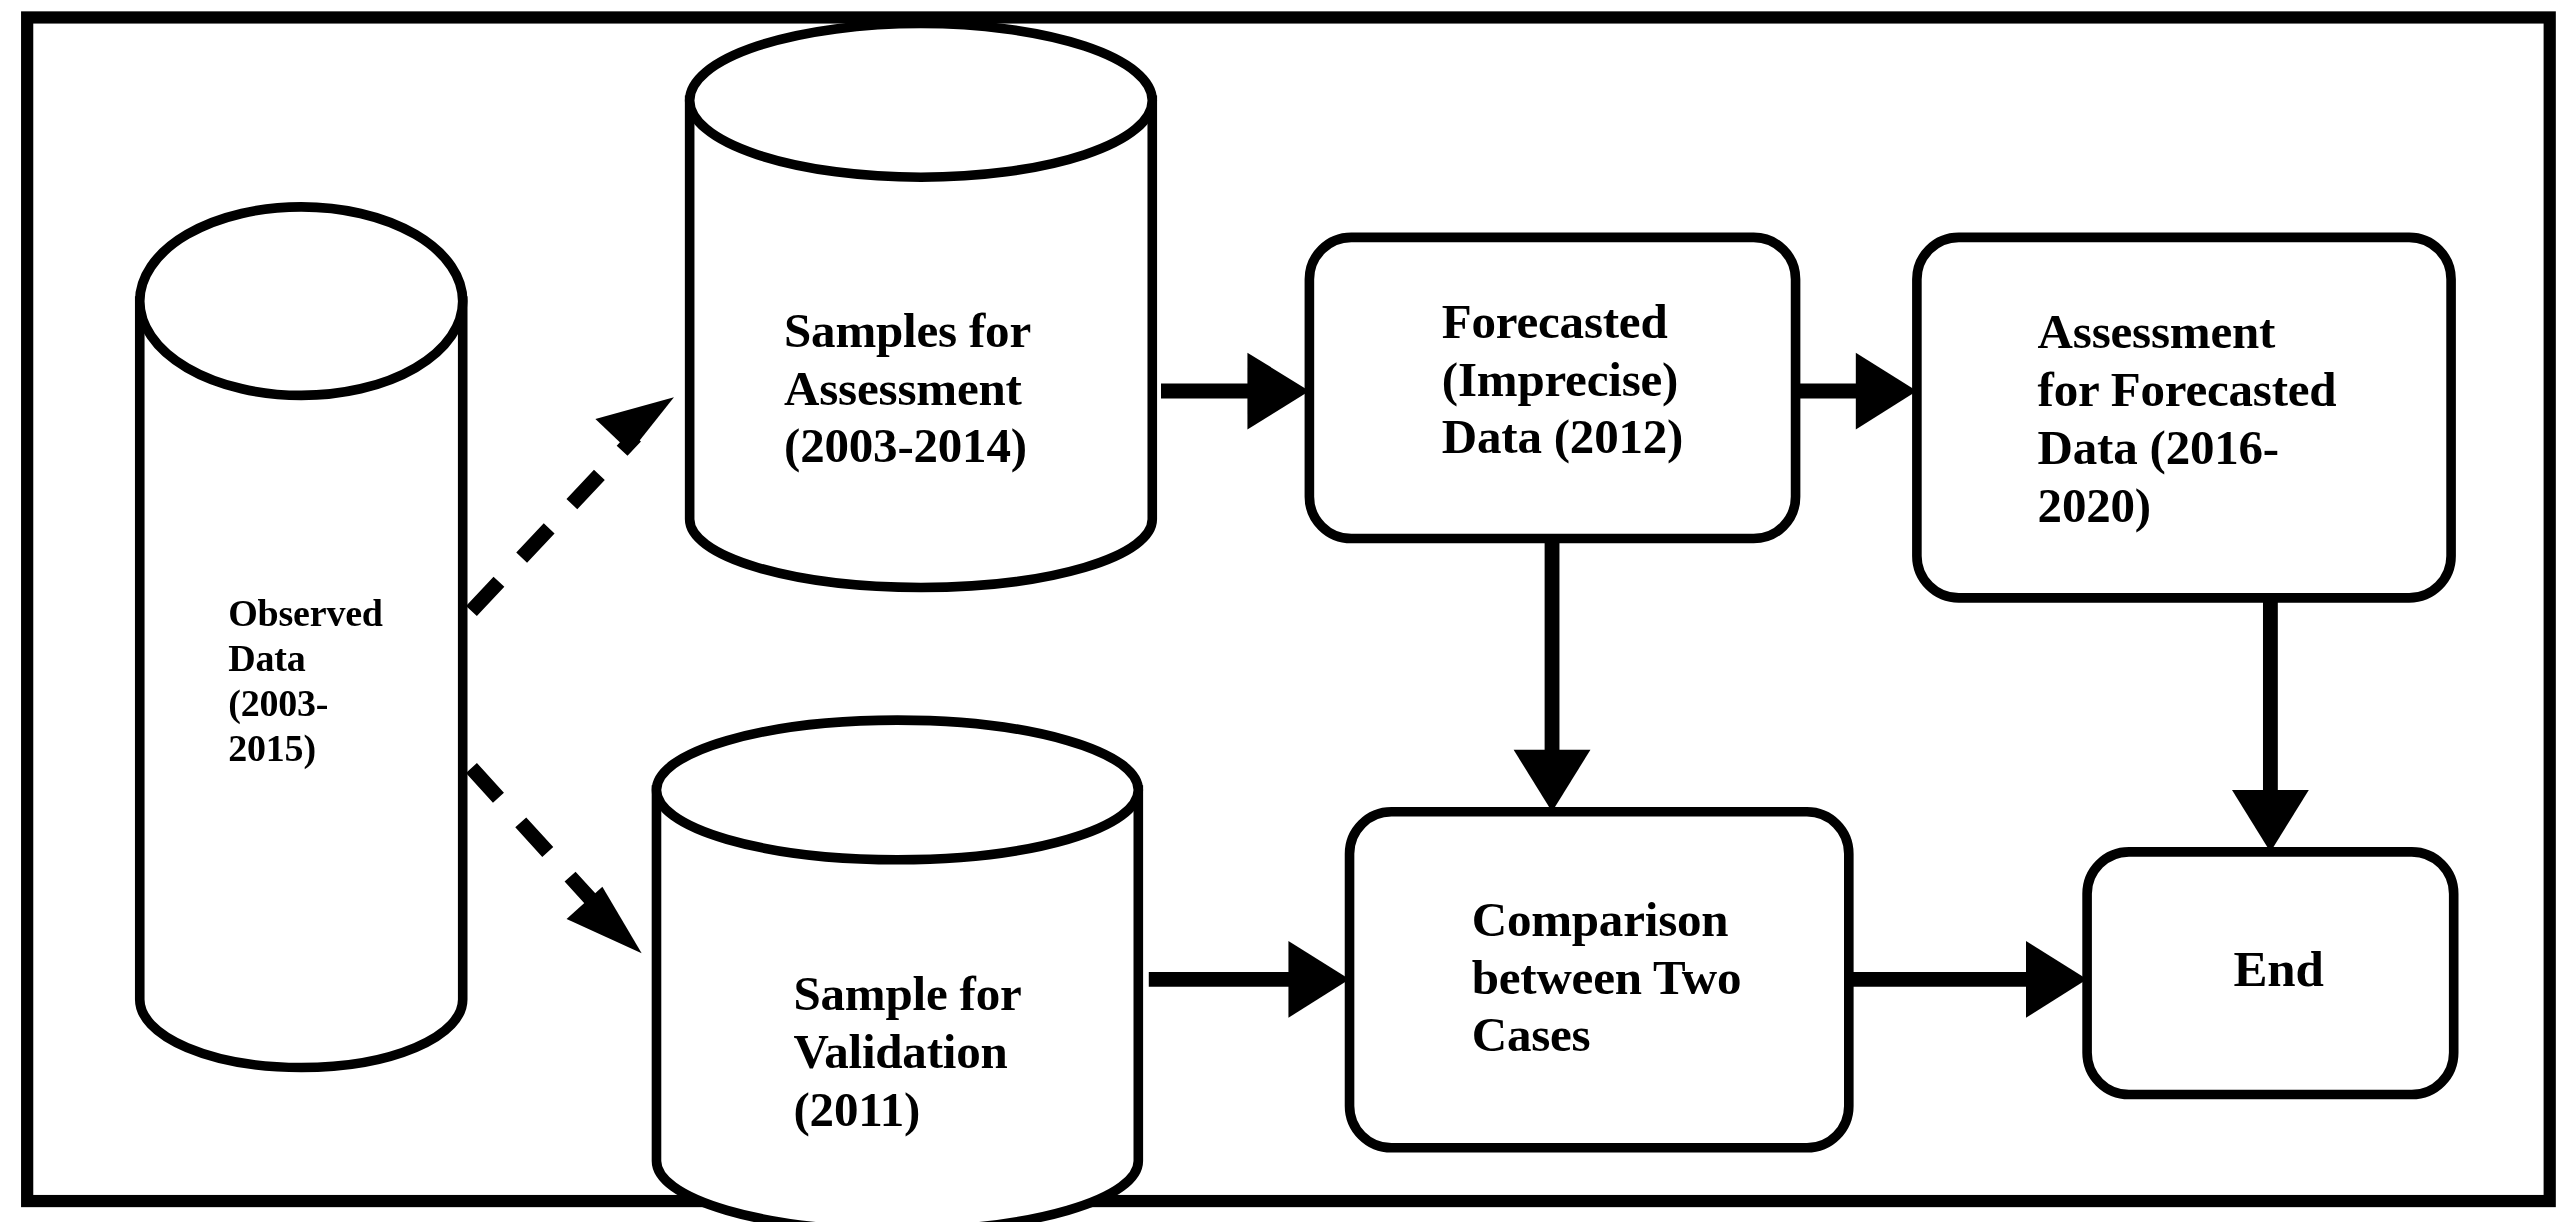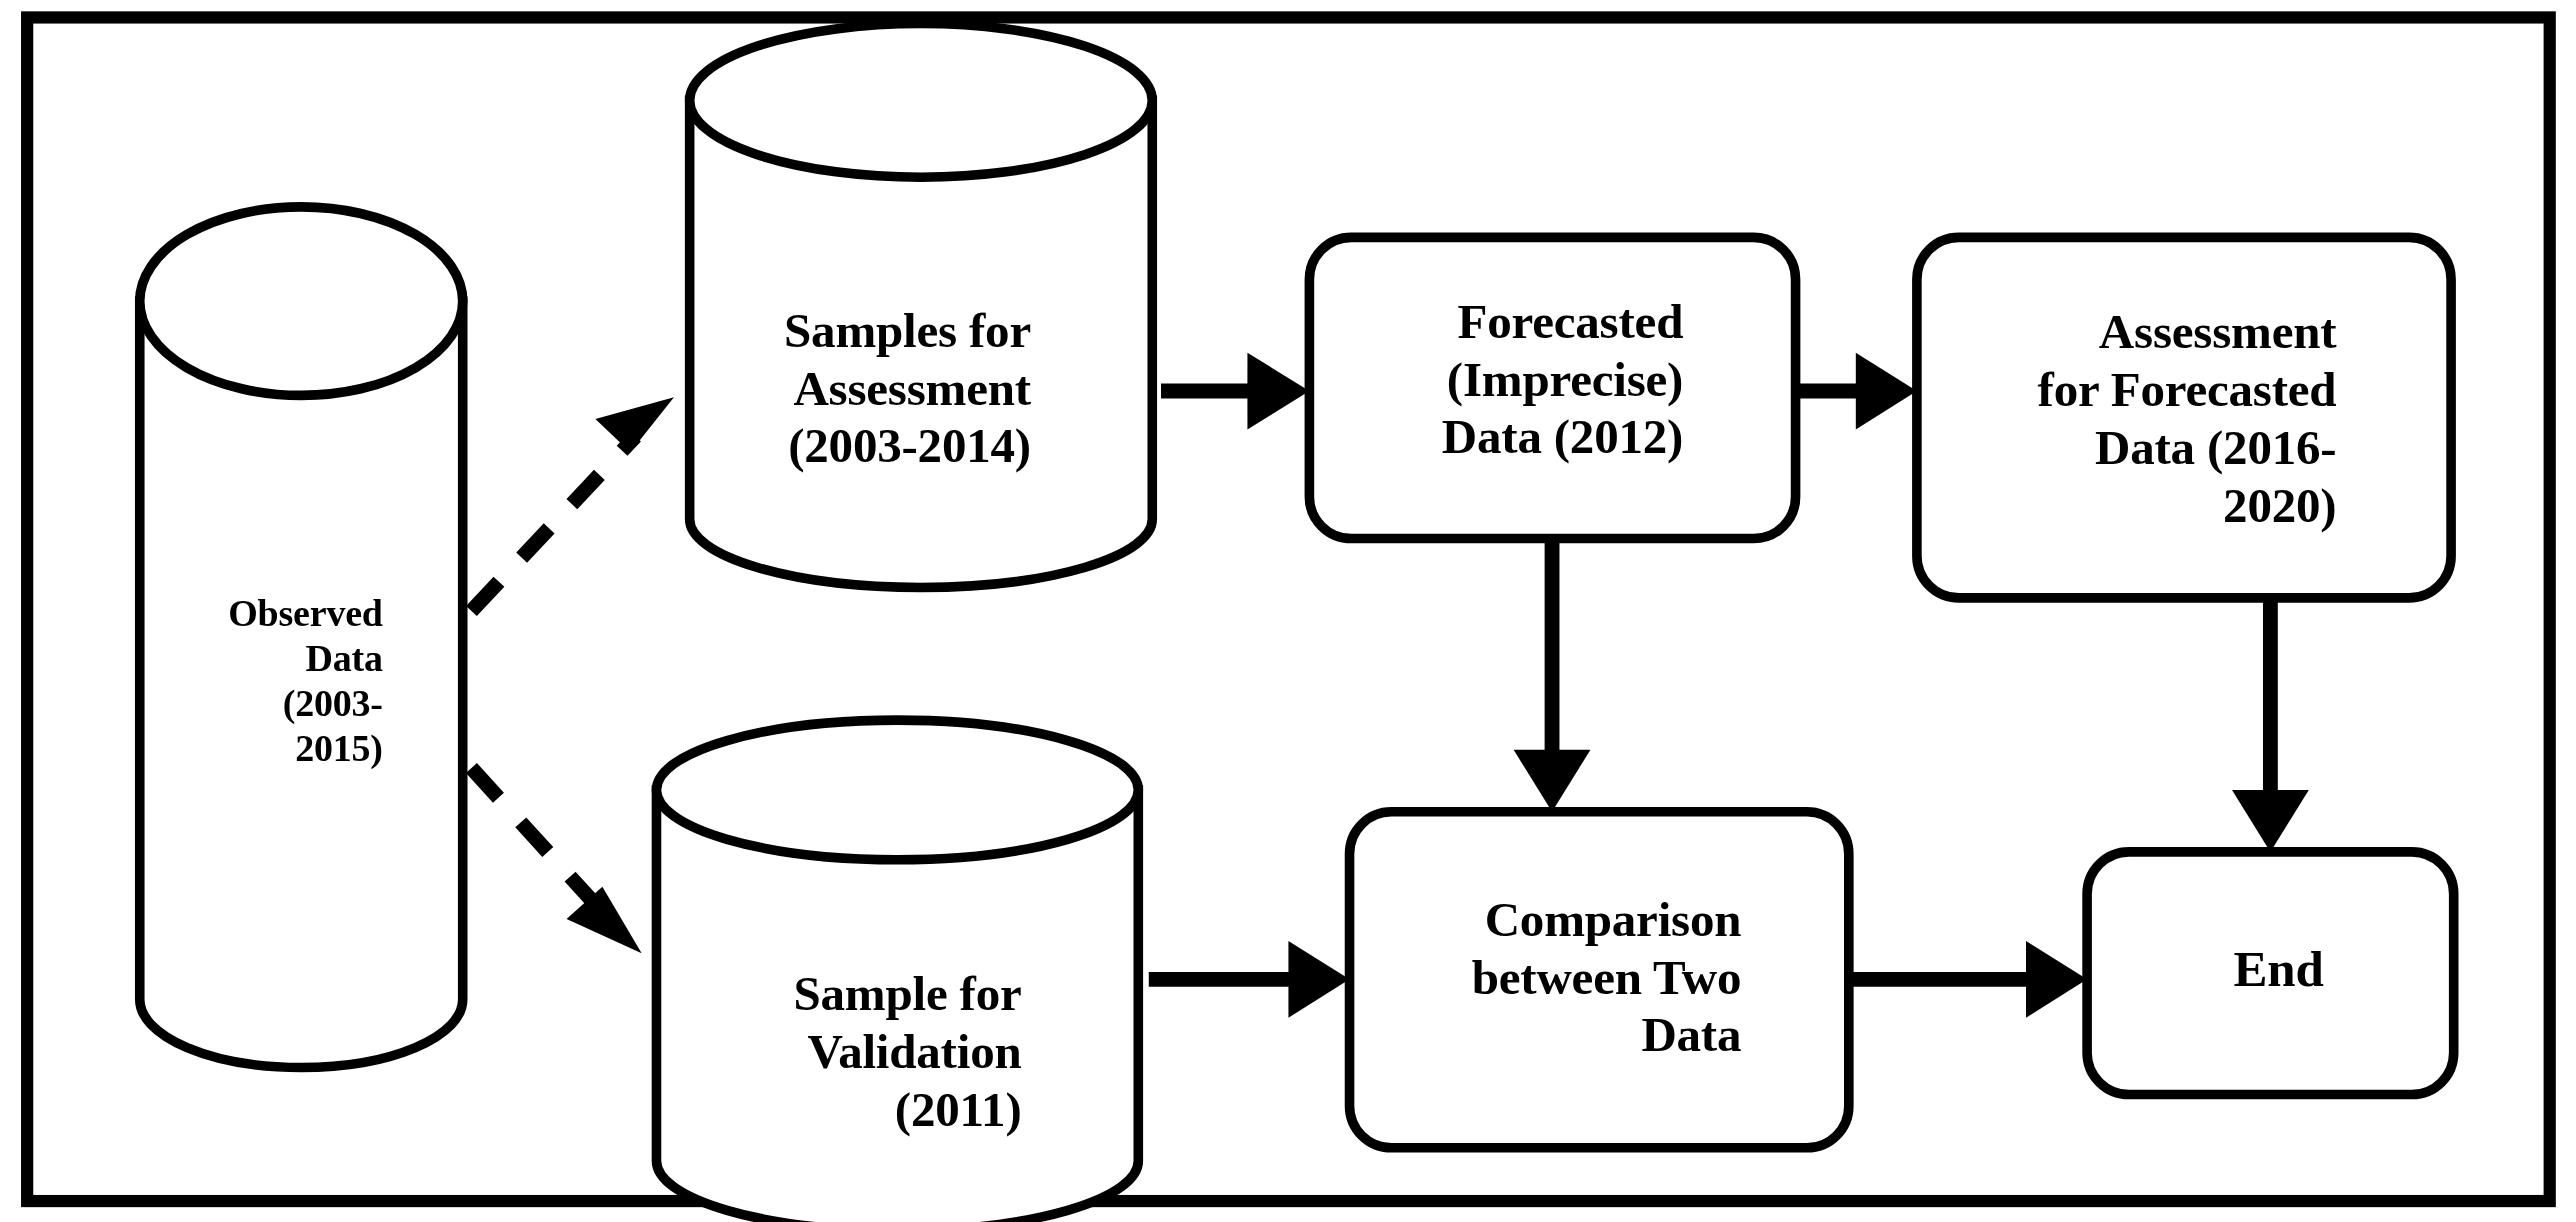--- a/index.html
+++ b/index.html
@@ -57,21 +57,21 @@
   }
   .arrow-head {
     fill: #000000;
     stroke: none;
   }
   .node-label {
     position: absolute;
     display: flex;
     align-items: center;
     justify-content: center;
-    text-align: right;
+    text-align: left;
     font-family: "Liberation Serif", "DejaVu Serif", serif;
     font-weight: bold;
     color: #000000;
     line-height: 1.18;
     white-space: pre-line;
     letter-spacing: -0.2px;
     pointer-events: none;
   }
   .lbl-observed    { left: 131px; top: 550px;  width: 349px; height: 262px; font-size: 38px; }
   .lbl-samples     { left: 663px; top: 253px;  width: 489px; height: 271px; font-size: 49px; }
@@ -181,18 +181,18 @@
 for Forecasted
 Data (2016-
 2020)</div>
 
   <div class="node-label lbl-validation">Sample for
 Validation
 (2011)</div>
 
   <div class="node-label lbl-comparison">Comparison
 between Two
-Data</div>
+Cases</div>
 
   <div class="node-label lbl-end">End</div>
 
 </div>
 
 
 </body></html>

